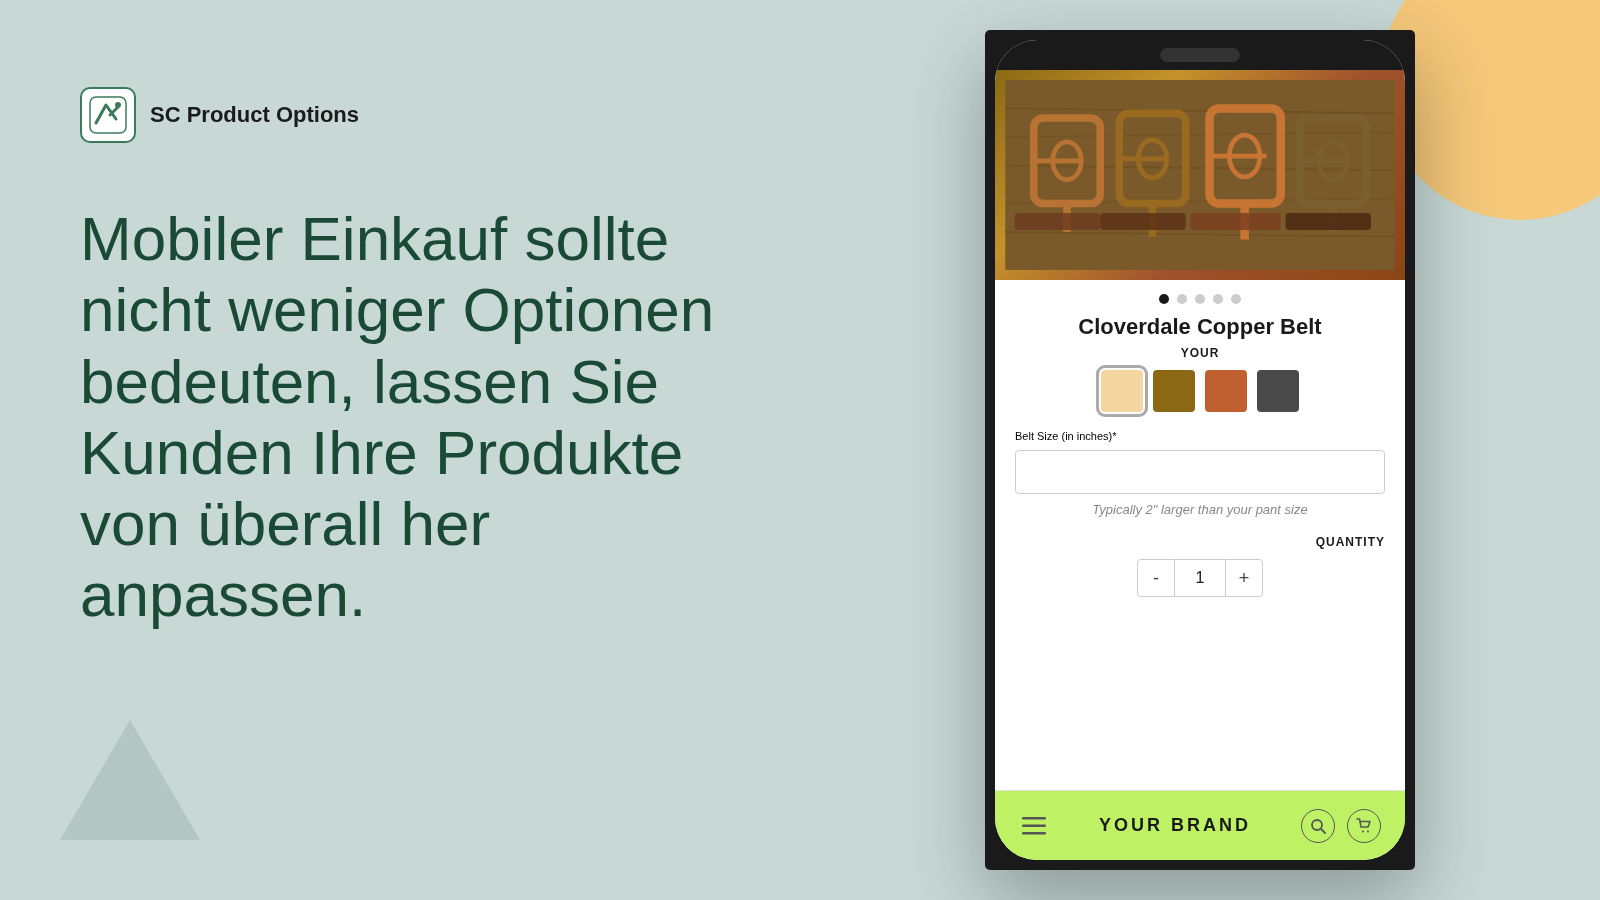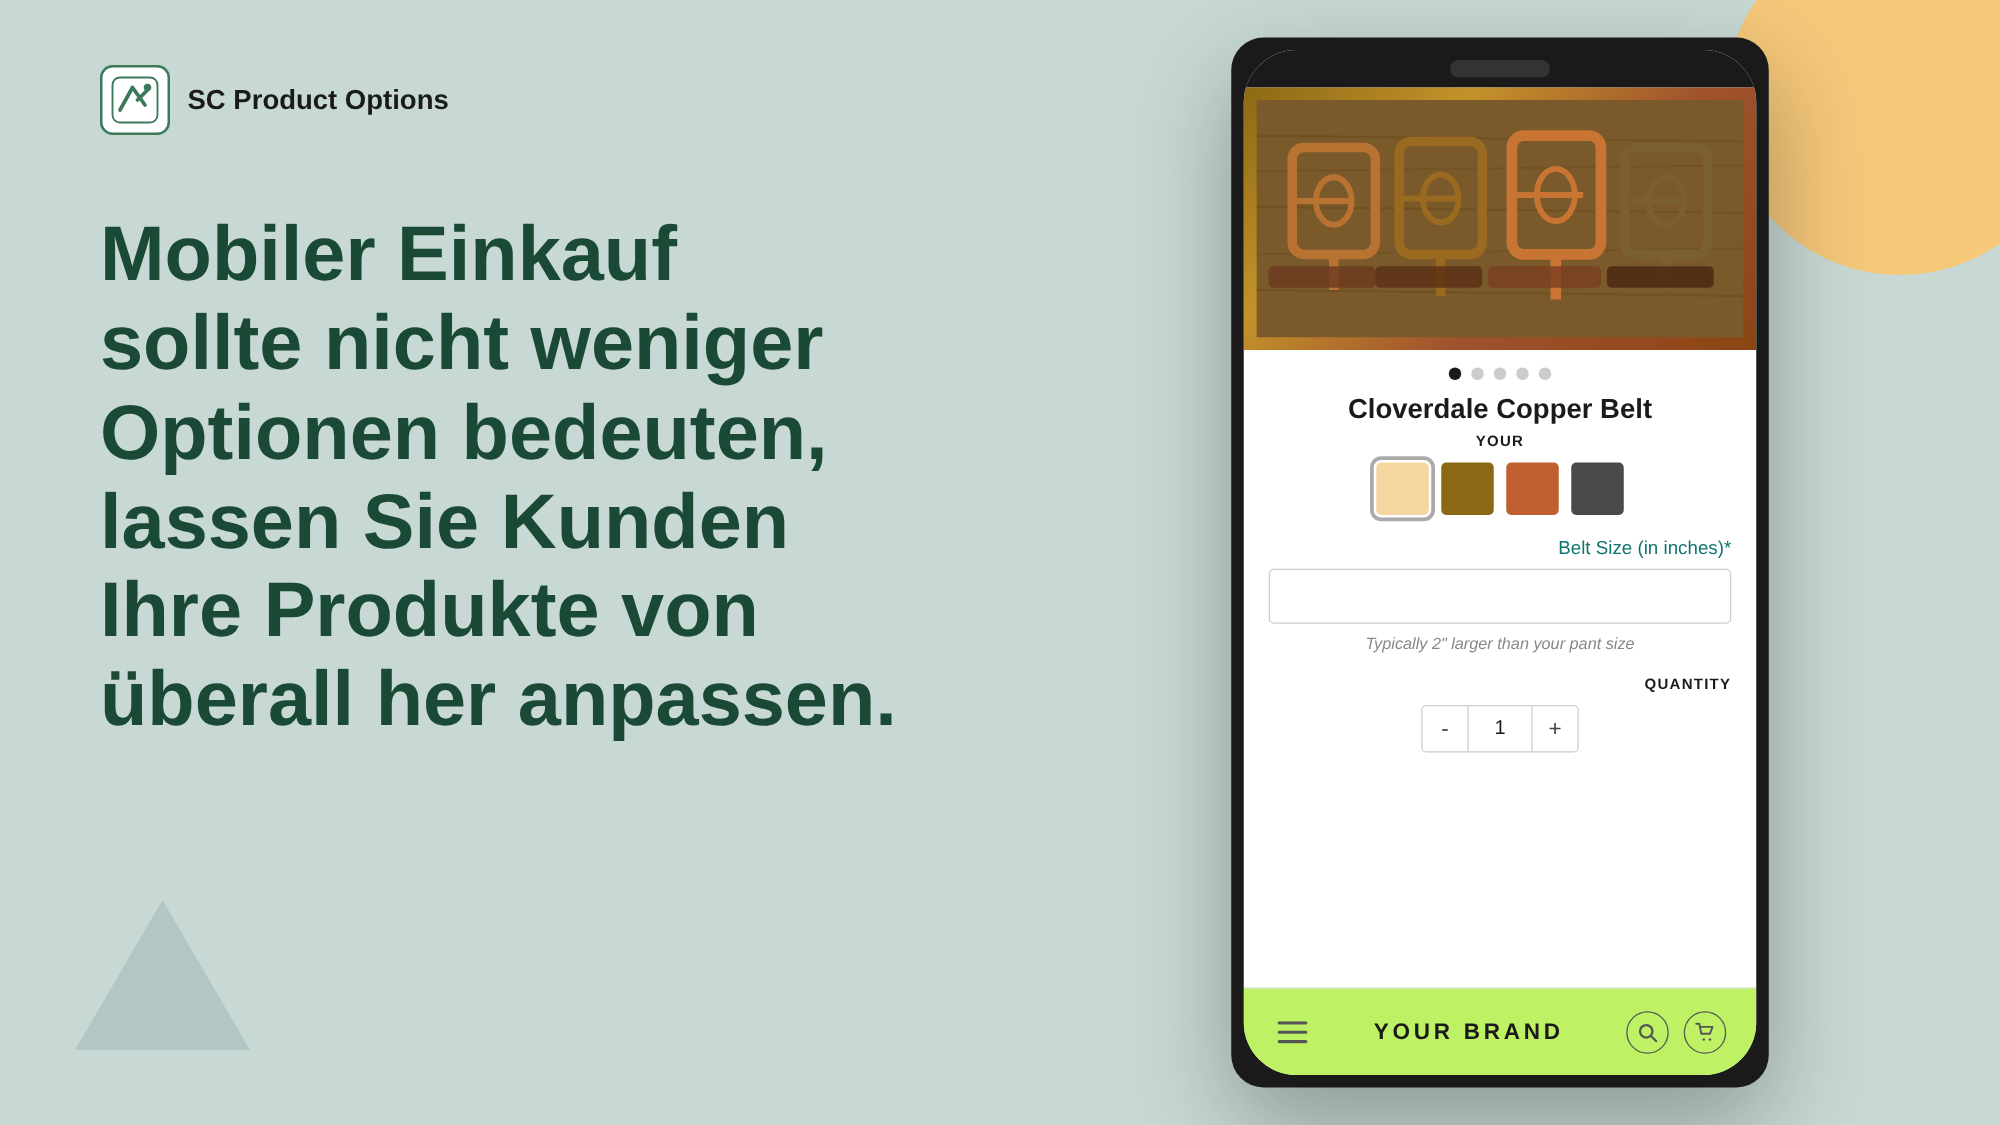--- a/index.html
+++ b/index.html
@@ -36,21 +36,21 @@
       opacity: 0.7;
     }
 
     
     .left-panel {
       position: absolute;
       top: 0;
       left: 0;
       width: 800px;
       height: 900px;
-      padding: 52px 80px;
+      padding: 87px 80px;
     }
 
     .logo-area {
       display: flex;
       align-items: center;
       gap: 14px;
       margin-bottom: 60px;
     }
 
     .logo-icon {
@@ -71,42 +71,42 @@
     }
 
     .logo-text {
       font-size: 22px;
       font-weight: 600;
       color: #1a1a1a;
     }
 
     .headline {
       font-size: 62px;
-      font-weight: 700;
+      font-weight: 400;
       color: #1a4a35;
       line-height: 1.15;
     }
 
     
     .right-panel {
       position: absolute;
       top: 0;
       right: 0;
       width: 800px;
       height: 900px;
       display: flex;
       align-items: center;
       justify-content: center;
     }
 
     .phone-mockup {
       width: 430px;
       height: 840px;
       background: #1a1a1a;
-      border-radius: 26px;
+      border-radius: 5px;
       padding: 10px;
       box-shadow: 0 30px 80px rgba(0,0,0,0.3);
       position: relative;
     }
 
     .phone-screen {
       width: 100%;
       height: 100%;
       background: white;
       border-radius: 42px;
@@ -218,23 +218,23 @@
       border-radius: 4px;
       cursor: pointer;
     }
 
     .swatch.selected {
       outline: 3px solid #aaa;
       outline-offset: 2px;
     }
 
     .belt-size-label {
-      font-size: 15px;
-      text-align: right;
-      color: #0f766e;
+      font-size: 11px;
+      text-align: left;
+      color: #000000;
       margin-bottom: 8px;
     }
 
     .belt-size-input {
       width: 100%;
       height: 44px;
       border: 1.5px solid #ccc;
       border-radius: 4px;
       background: white;
       margin-bottom: 8px;

